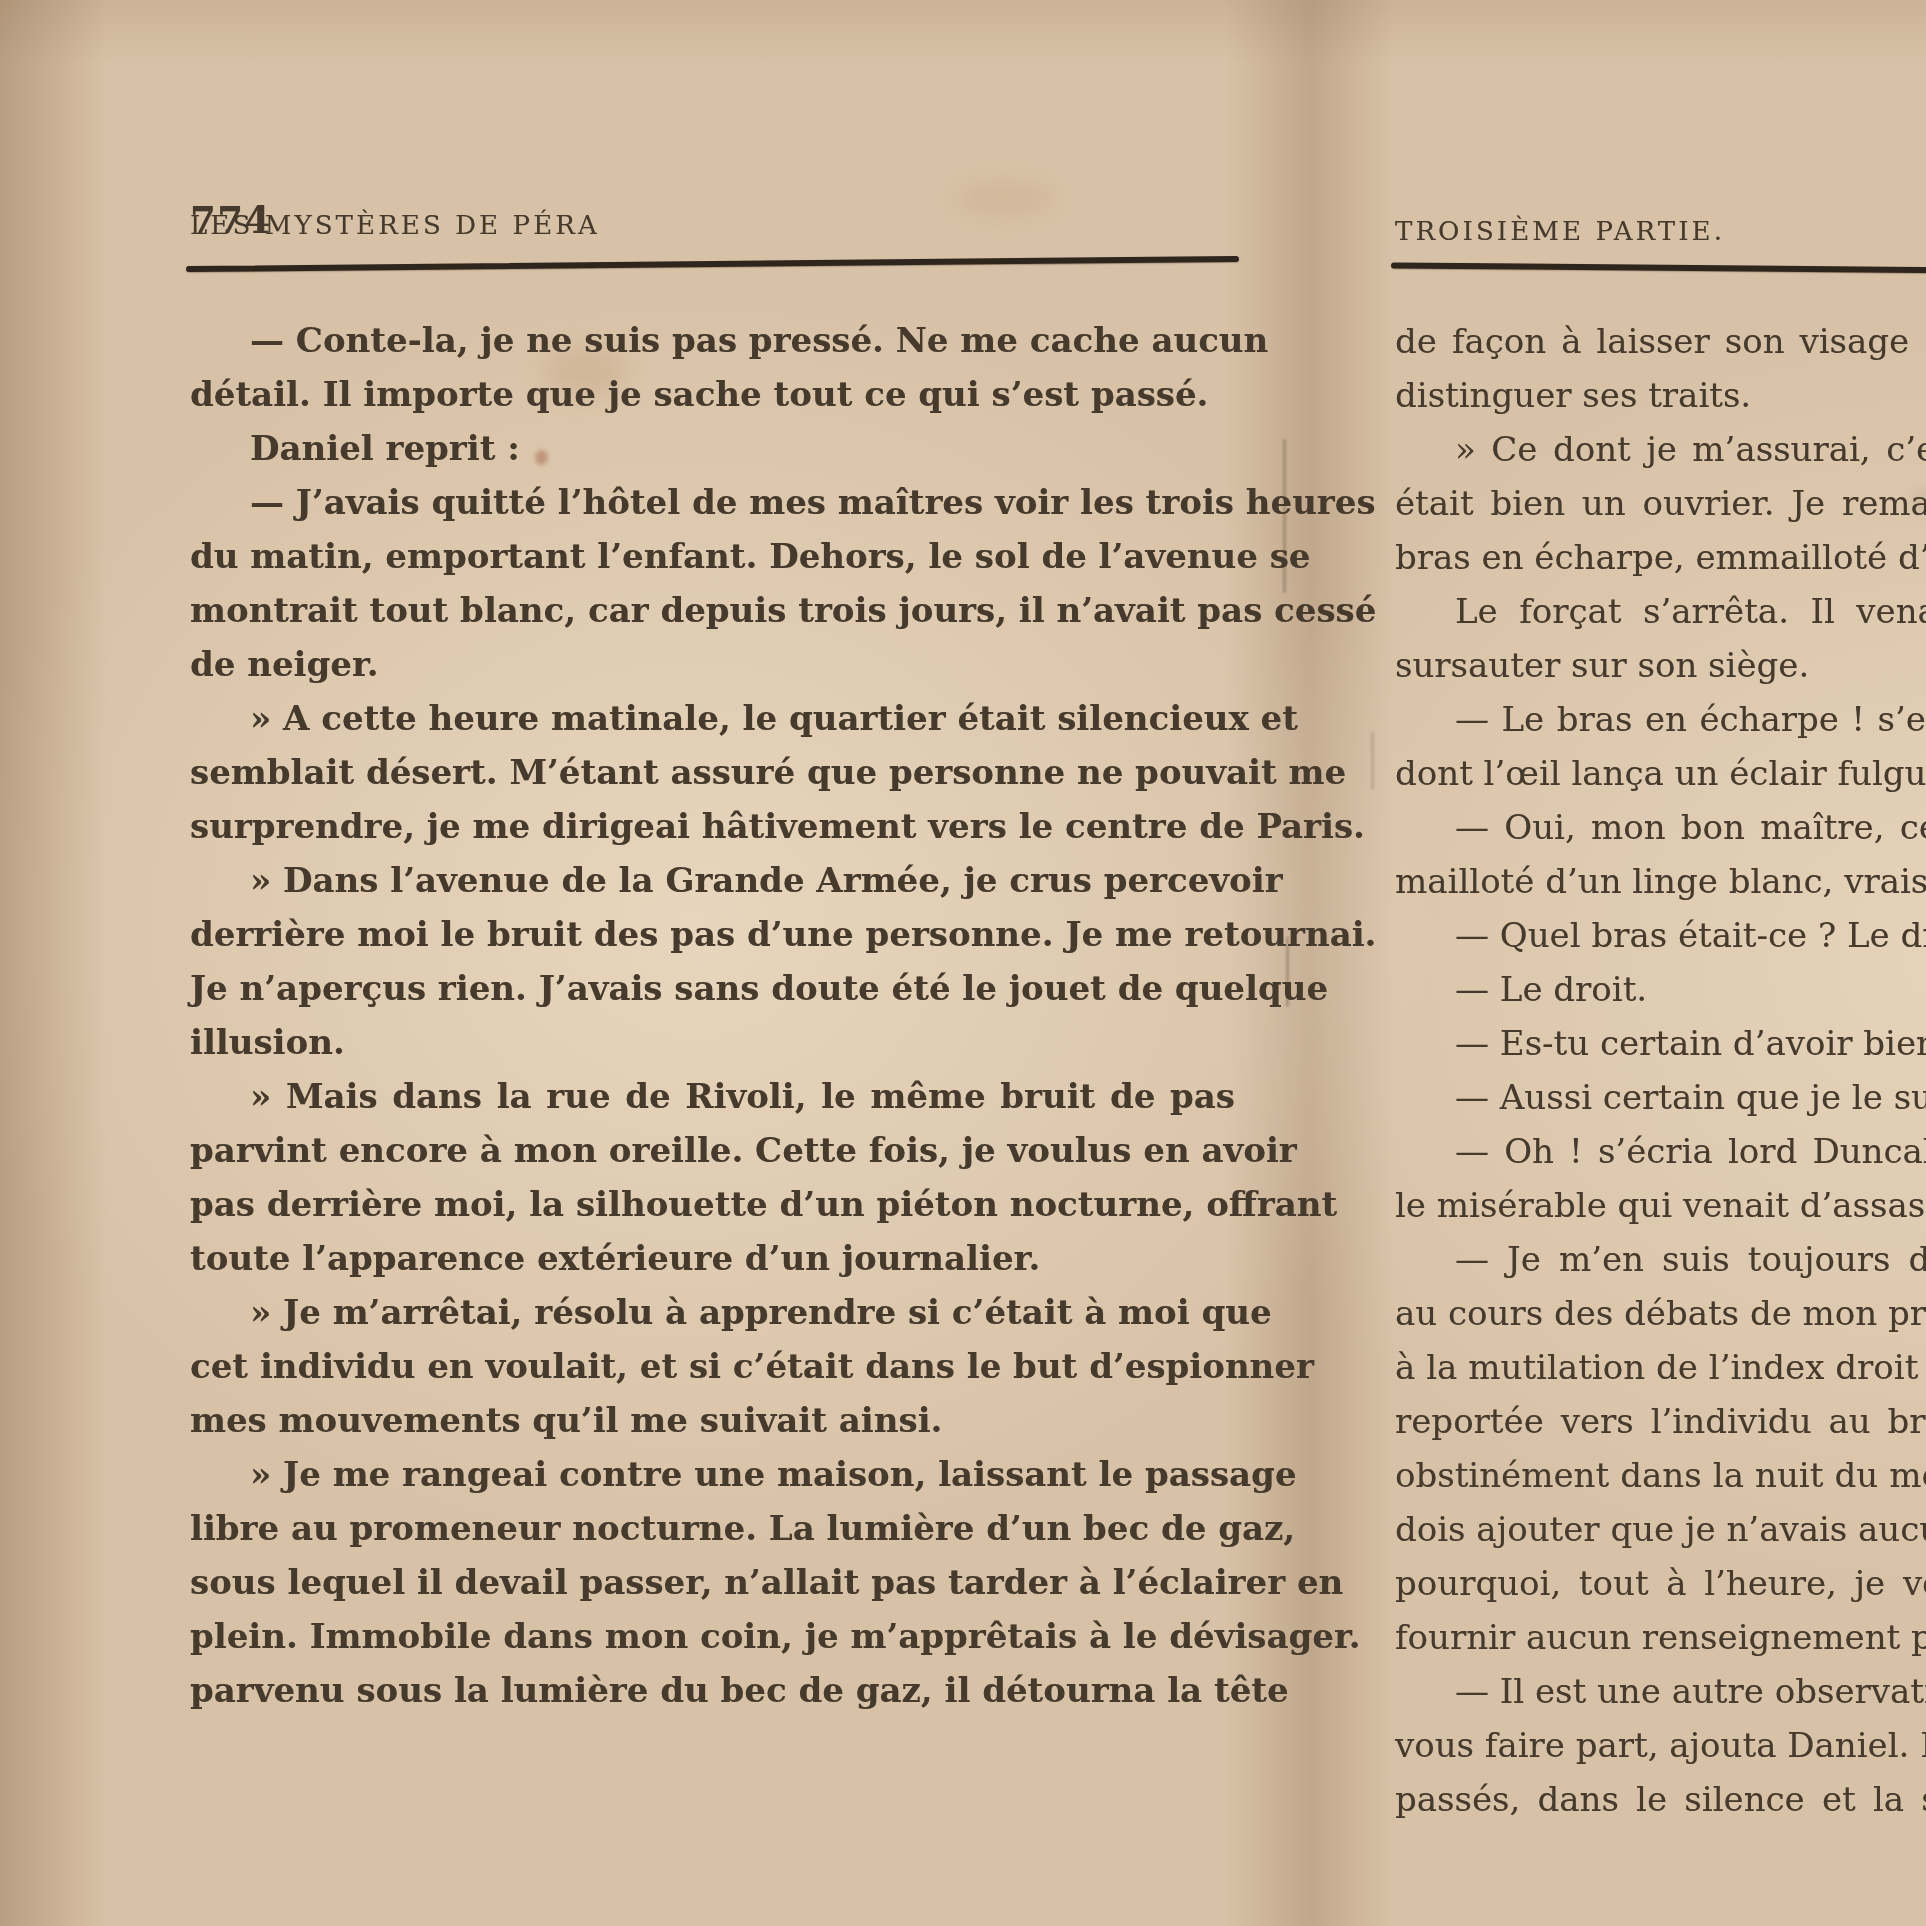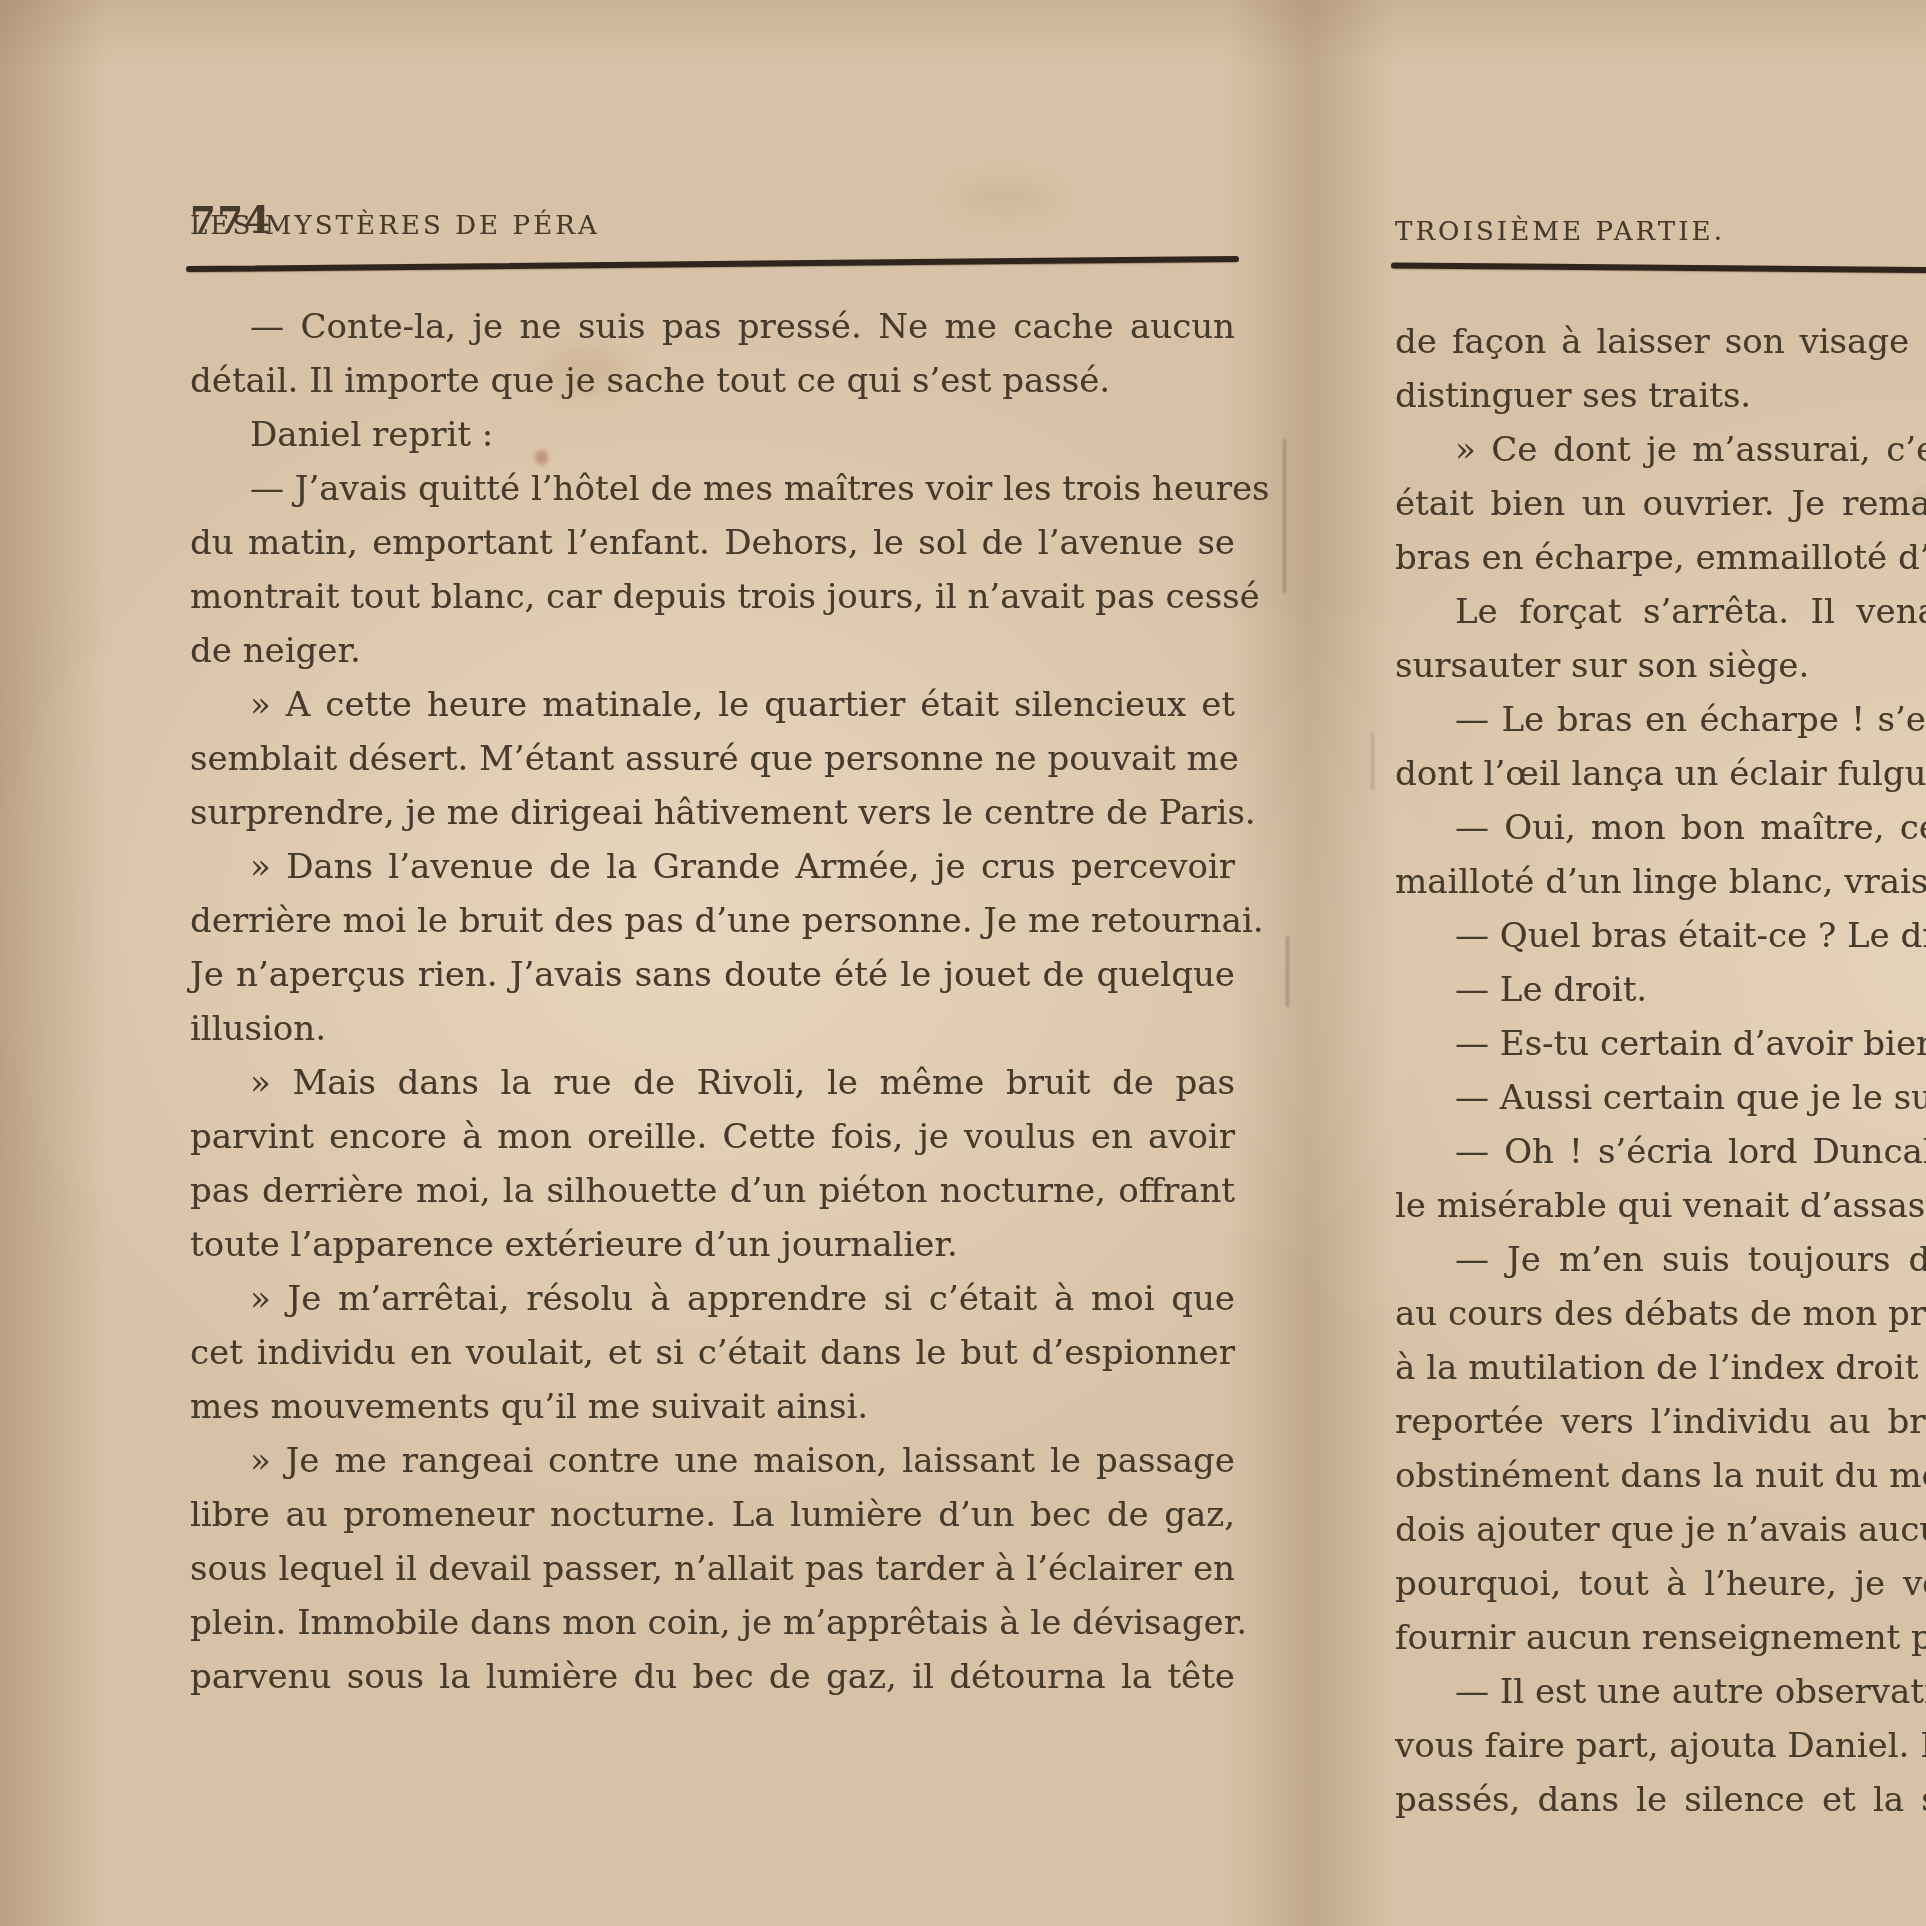--- a/index.html
+++ b/index.html
@@ -35,21 +35,21 @@
   }
   .page-right .running-title{padding-top:21px;padding-right:58px;}
   .rule{
     position:absolute;left:-3.9px;right:-3.9px;height:5.8px;
     background:var(--rule,#2e251c);border-radius:3.1px;
     box-shadow:0 0.8px 1.2px rgba(70,50,30,0.4);
   }
   .page-left .rule{top:66px;transform:rotate(-0.55deg);}
   .page-right .rule{top:72px;transform:rotate(0.5deg);}
   .textblock{position:absolute;left:0;right:0;}
-  .page-left .textblock{top:104px;}
+  .page-left .textblock{top:118px;font-weight:bold;}
   .page-right .textblock{top:119px;}
   .line{
     height:54px;line-height:54px;font-size:34px;
     text-align:justify;text-align-last:justify;
     white-space:nowrap;
     color:var(--ink,#463a2c);
     text-shadow:0.2px 0.2px 0 rgba(62,50,38,0.30);
   }
   .line.indent{padding-left:60px;}
   .line.last{text-align-last:left;}

